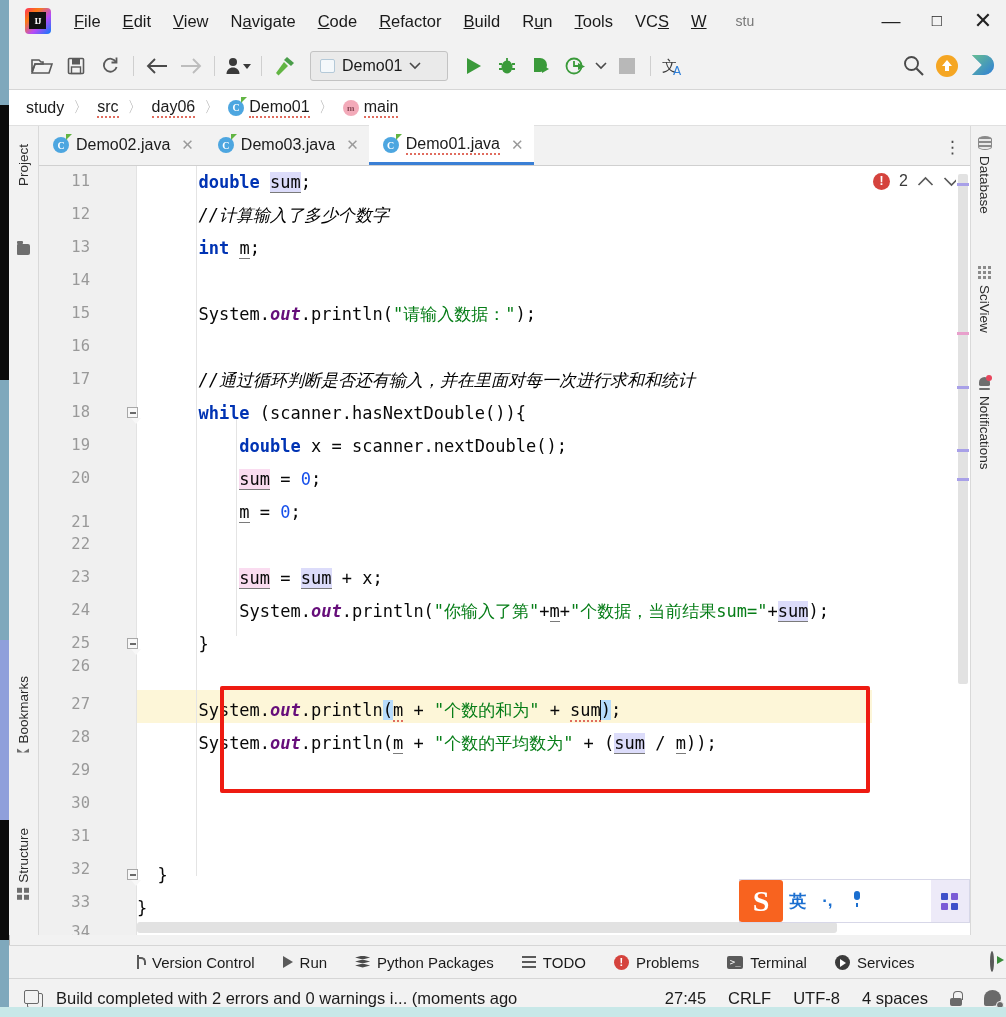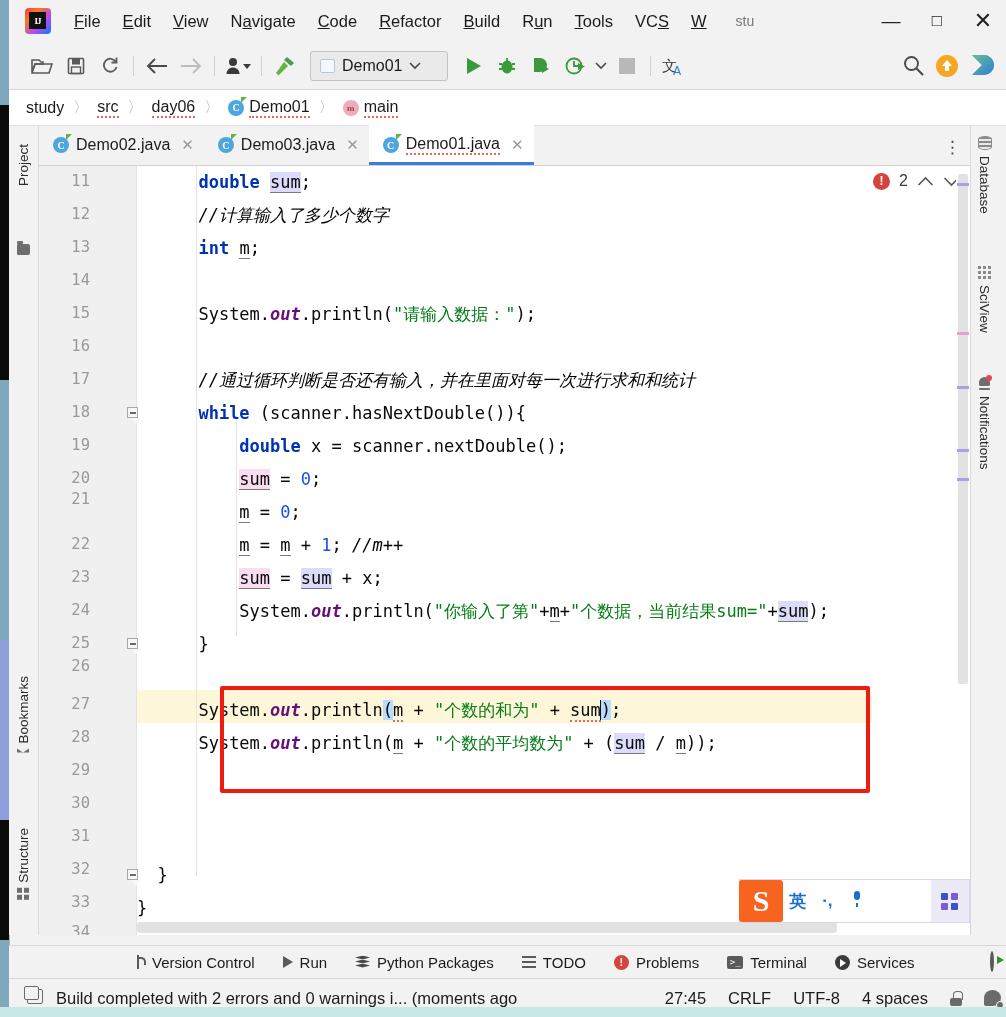--- a/index.html
+++ b/index.html
@@ -490,21 +490,21 @@
       <div class="gline" style="top:6px">11</div>
       <div class="gline" style="top:39px">12</div>
       <div class="gline" style="top:72px">13</div>
       <div class="gline" style="top:105px">14</div>
       <div class="gline" style="top:138px">15</div>
       <div class="gline" style="top:171px">16</div>
       <div class="gline" style="top:204px">17</div>
       <div class="gline" style="top:237px">18</div>
       <div class="gline" style="top:270px">19</div>
       <div class="gline" style="top:303px">20</div>
-      <div class="gline" style="top:324px">21</div>
+      <div class="gline" style="top:347px">21</div>
       <div class="gline" style="top:369px">22</div>
       <div class="gline" style="top:402px">23</div>
       <div class="gline" style="top:435px">24</div>
       <div class="gline" style="top:468px">25</div>
       <div class="gline" style="top:491px; top:491px">26</div>
       <div class="gline" style="top:529px">27</div>
       <div class="gline" style="top:562px">28</div>
       <div class="gline" style="top:595px">29</div>
       <div class="gline" style="top:628px">30</div>
       <div class="gline" style="top:661px">31</div>
@@ -534,21 +534,20 @@
       <div class="cl" style="top:33px"><span>      </span><span class="cmt">//计算输入了多少个数字</span></div>
       <div class="cl" style="top:66px"><span>      </span><span class="kw">int</span> <span class="var">m</span>;</div>
       <div class="cl" style="top:99px"></div>
       <div class="cl" style="top:132px"><span>      </span>System.<span class="fld">out</span>.println(<span class="str">"请输入数据："</span>);</div>
       <div class="cl" style="top:165px"></div>
       <div class="cl" style="top:198px"><span>      </span><span class="cmt">//通过循环判断是否还有输入，并在里面对每一次进行求和和统计</span></div>
       <div class="cl" style="top:231px"><span>      </span><span class="kw">while</span> (scanner.hasNextDouble()){</div>
       <div class="cl" style="top:264px"><span>          </span><span class="kw">double</span> x = scanner.nextDouble();</div>
       <div class="cl" style="top:297px"><span>          </span><span class="var hl-b">sum</span> = <span class="num">0</span>;</div>
       <div class="cl" style="top:330px"><span>          </span><span class="var">m</span> = <span class="num">0</span>;</div>
-      <div class="cl" style="top:363px"><span>          </span><span class="var">m</span> = <span class="var">m</span> + <span class="num">1</span>; <span class="cmt">//m++</span></div>
       <div class="cl" style="top:396px"><span>          </span><span class="var hl-b">sum</span> = <span class="var hl-a">sum</span> + x;</div>
       <div class="cl" style="top:429px"><span>          </span>System.<span class="fld">out</span>.println(<span class="str">"你输入了第"</span>+<span class="var">m</span>+<span class="str">"个数据，当前结果sum="</span>+<span class="var hl-a">sum</span>);</div>
       <div class="cl" style="top:462px"><span>      </span>}</div>
       <div class="cl" style="top:495px"></div>
       <div class="cl" style="top:528px"><span>      </span>System.<span class="fld">out</span>.println<span class="hl-c">(</span><span class="var wavy">m</span> + <span class="str">"个数的和为"</span> + <span class="var wavy">sum</span><span class="caret"></span><span class="hl-c">)</span>;</div>
       <div class="cl" style="top:561px"><span>      </span>System.<span class="fld">out</span>.println(<span class="var">m</span> + <span class="str">"个数的平均数为"</span> + (<span class="var hl-a">sum</span> / <span class="var">m</span>));</div>
       <div class="cl" style="top:594px"></div>
       <div class="cl" style="top:627px"></div>
       <div class="cl" style="top:693px"><span>  </span>}</div>
       <div class="cl" style="top:726px">}</div>
@@ -637,21 +636,21 @@
     <div class="tw">
       <span class="ic-serv"></span>
       <span>Services</span>
     </div>
     <div style="margin-left:auto; padding-right:12px">
       <span class="ic-runicon"></span>
     </div>
   </div>
 
   <div class="status">
-    <div style="margin-left:18px; display:flex; align-items:flex-start; gap:13px">
+    <div style="margin-left:18px; display:flex; align-items:flex-end; gap:13px">
       <span class="ic-build"></span>
       <span>Build completed with 2 errors and 0 warnings i... (moments ago</span>
     </div>
     <div class="st-right">
       <span>27:45</span>
       <span>CRLF</span>
       <span>UTF-8</span>
       <span>4 spaces</span>
       <span class="ic-lock"></span>
       <span class="ic-help">

